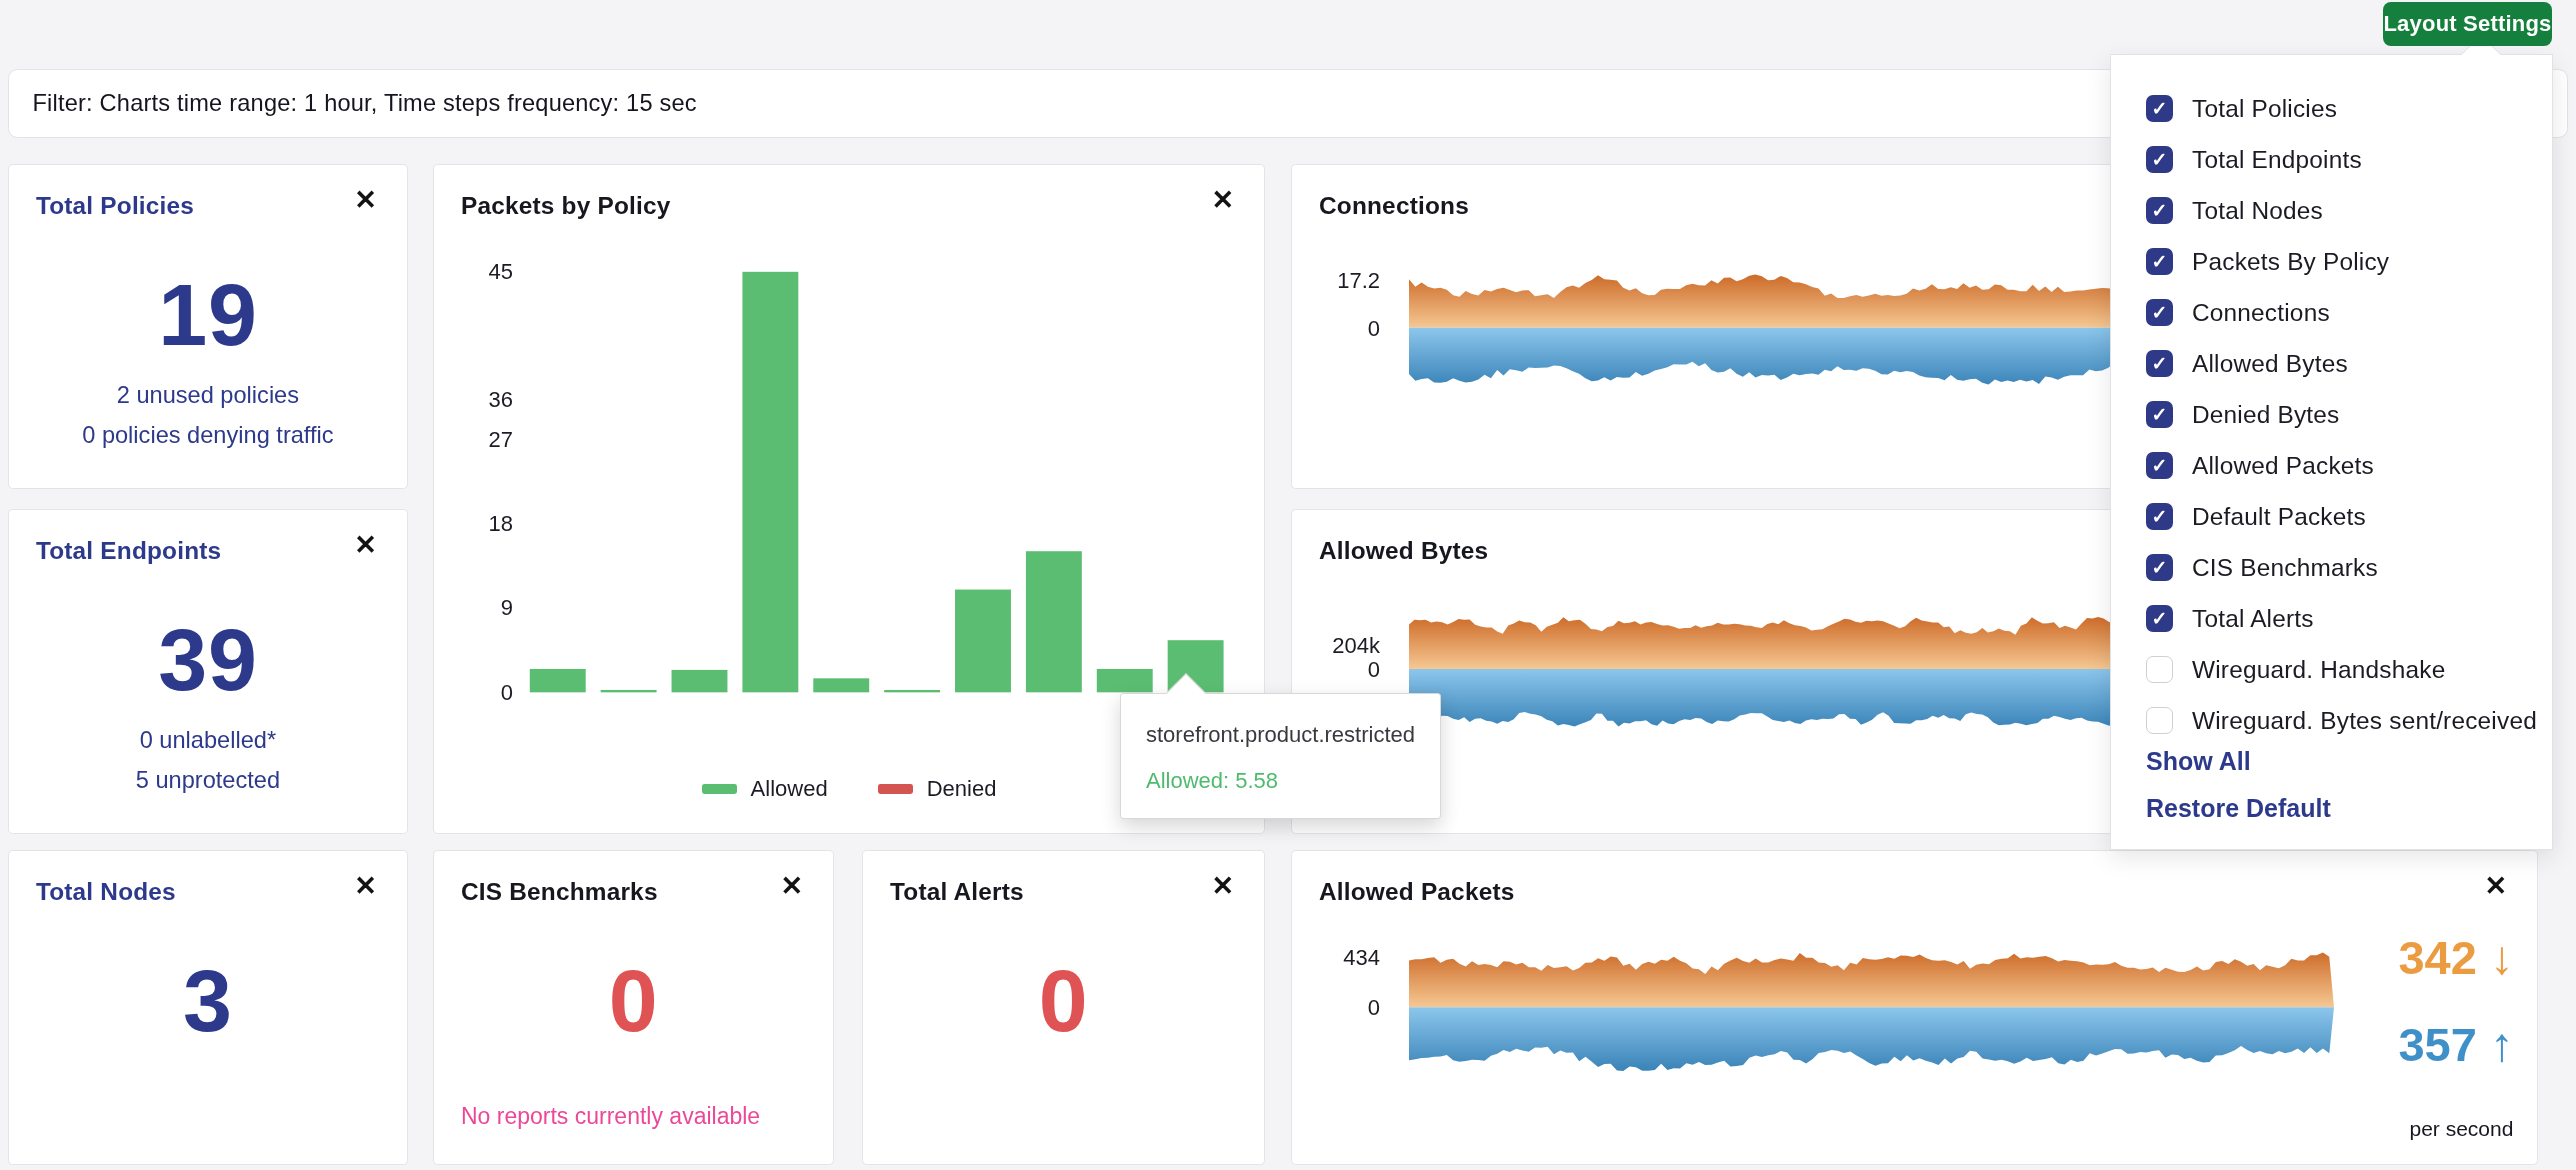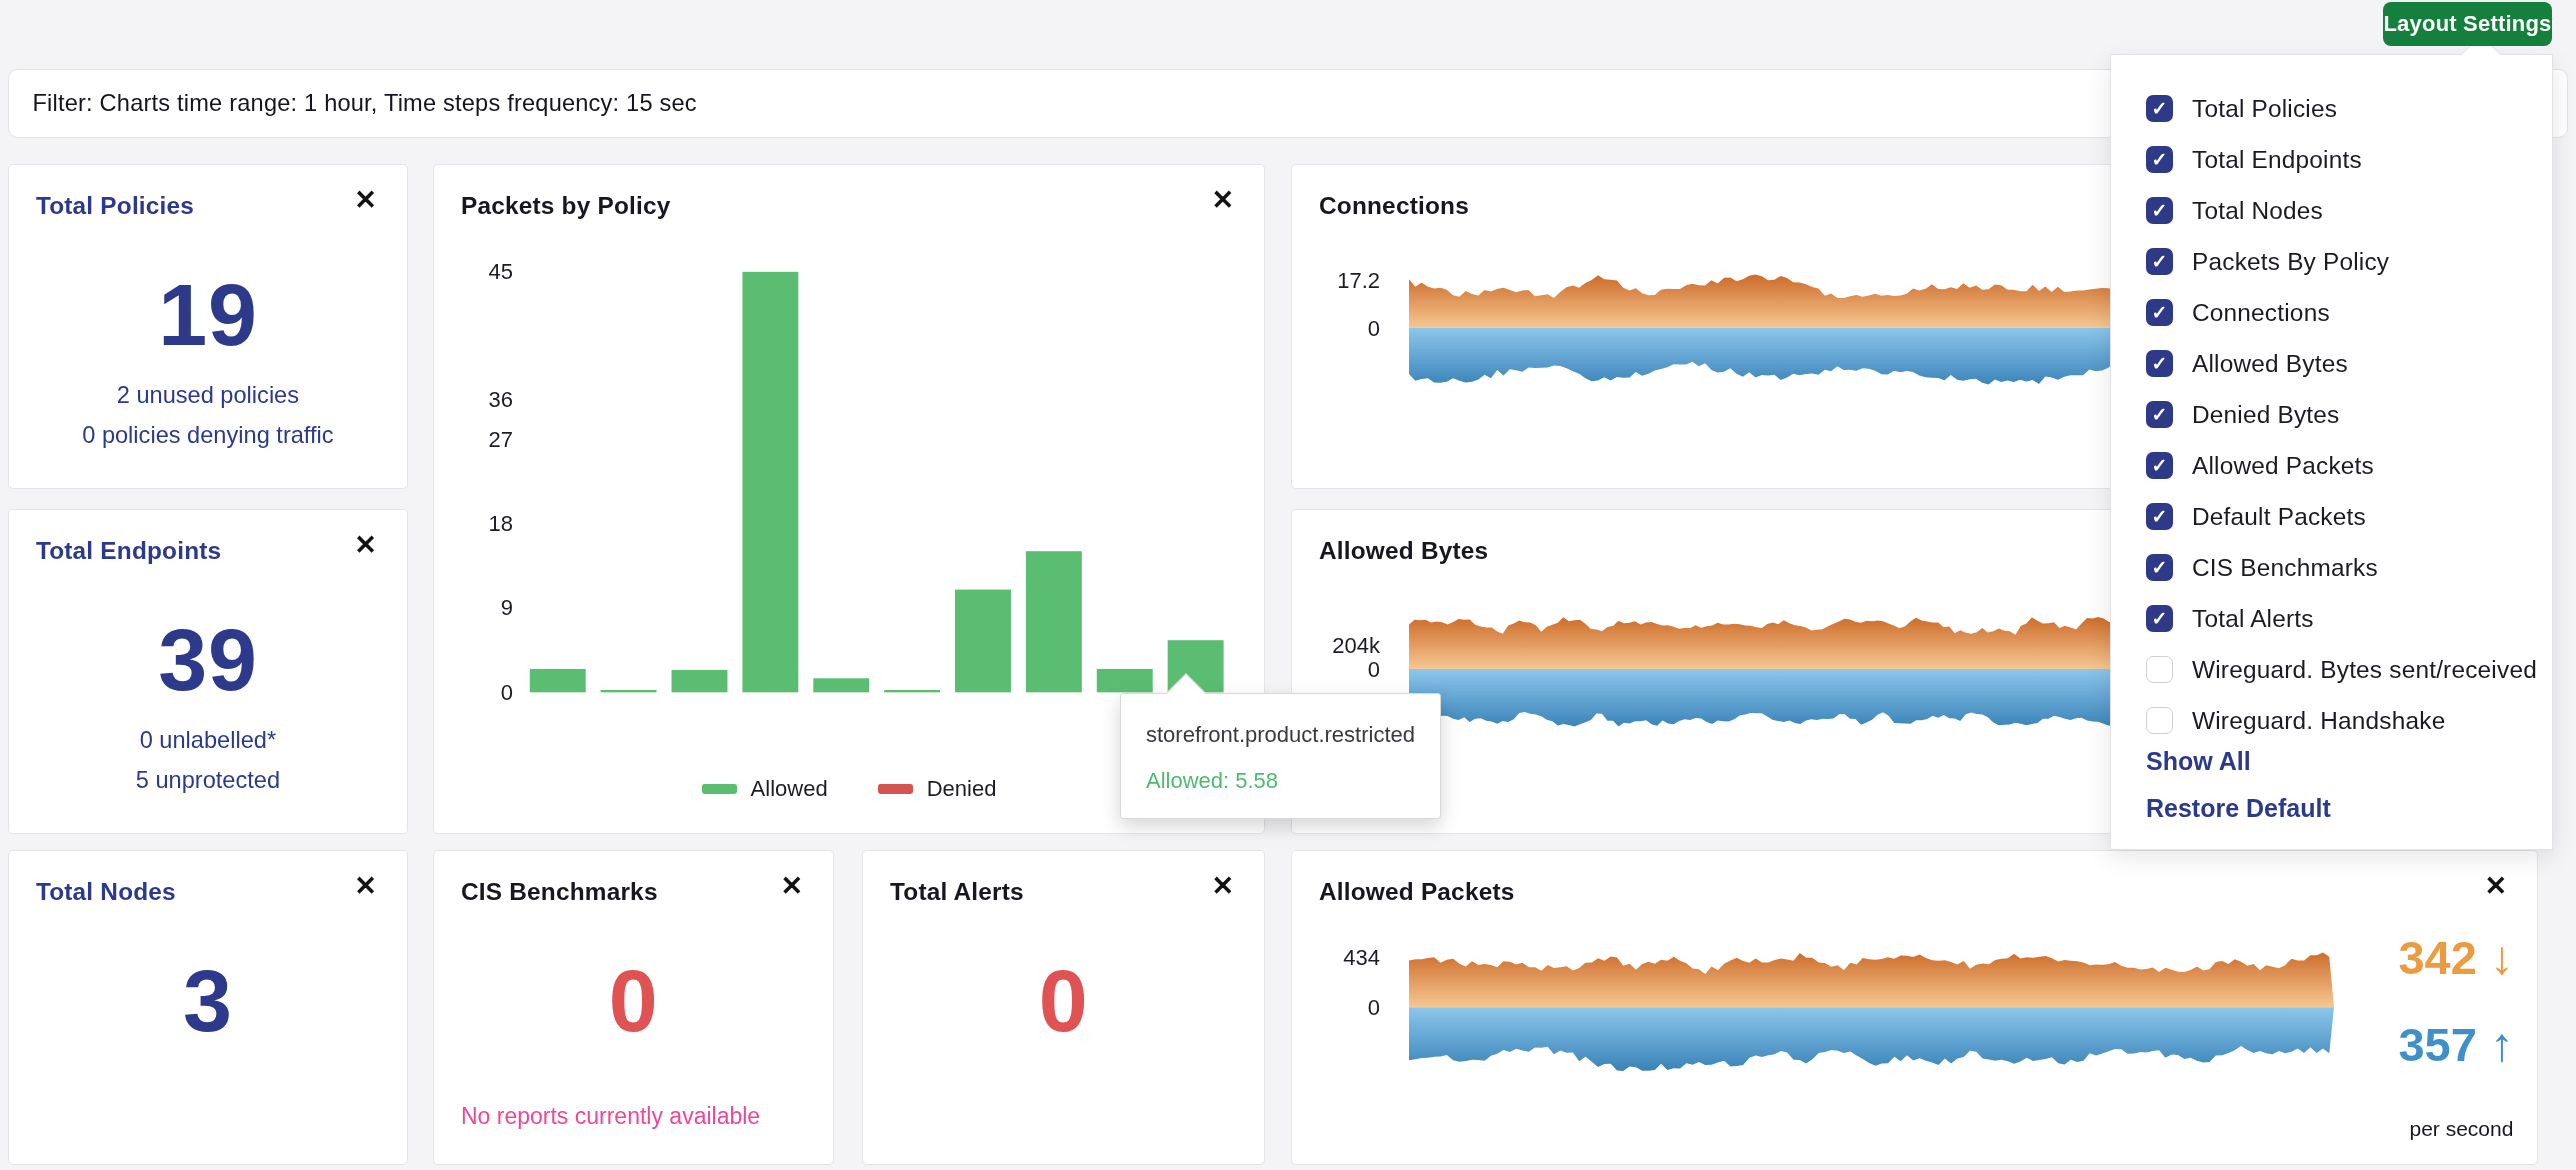--- a/index.html
+++ b/index.html
@@ -293,25 +293,25 @@
         <div class="panel-item">
           <span class="cb cb-on">✓</span>
           <span class="panel-label">CIS Benchmarks</span>
         </div>
         <div class="panel-item">
           <span class="cb cb-on">✓</span>
           <span class="panel-label">Total Alerts</span>
         </div>
         <div class="panel-item">
           <span class="cb cb-off"></span>
+          <span class="panel-label">Wireguard. Handshake</span>
+        </div>
+        <div class="panel-item">
+          <span class="cb cb-off"></span>
           <span class="panel-label">Wireguard. Bytes sent/received</span>
-        </div>
-        <div class="panel-item">
-          <span class="cb cb-off"></span>
-          <span class="panel-label">Wireguard. Handshake</span>
         </div>
       </div>
     <div class="panel-link" id="link-show-all">Show All</div>
     <div class="panel-link" id="link-restore">Restore Default</div>
   </div>
 
 </div>
 
 
 </body></html>

